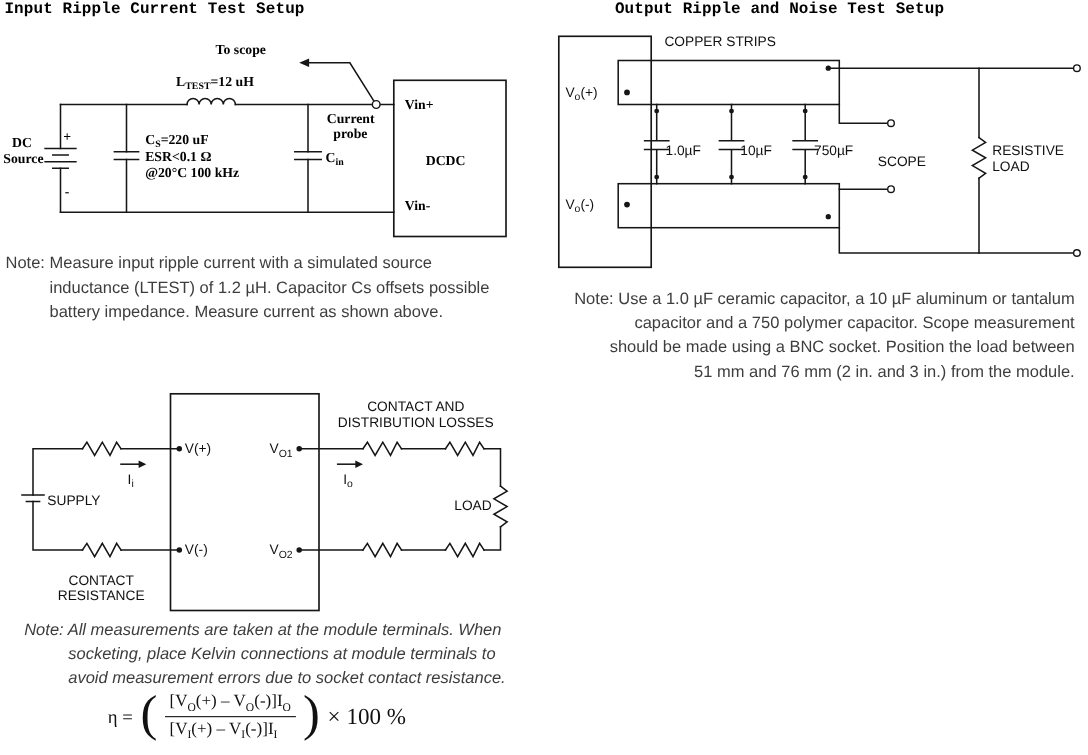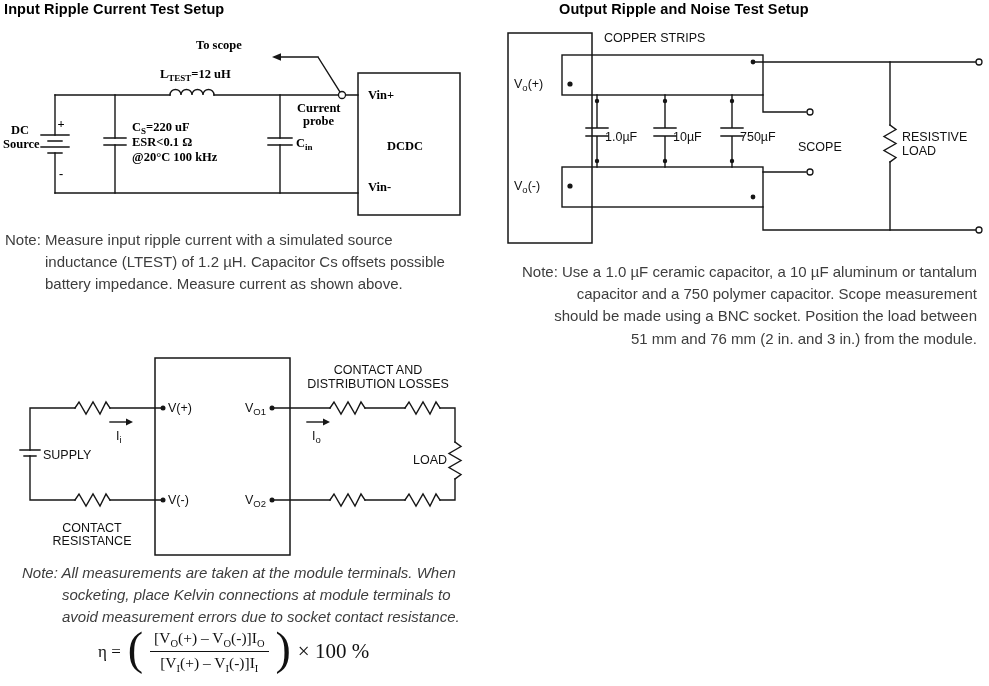--- a/index.html
+++ b/index.html
@@ -1,34 +1,34 @@
 <!DOCTYPE html>
 <html><head>
 <meta charset="utf-8">
 <style>
   * { margin:0; padding:0; box-sizing:border-box; }
   html,body { background:#fff; }
   body { width:989px; height:686px; font-family:"Liberation Sans", sans-serif; }
   .page { position:relative; width:989px; height:686px; background:#fff; overflow:hidden; }
   .abs { position:absolute; }
-  .h { font-weight:bold; font-size:14.5px; color:#000; letter-spacing:.1px; font-family:Liberation Sans, sans-serif; }
+  .h { font-weight:bold; font-size:14.5px; color:#000; letter-spacing:.1px; font-family:Liberation Mono, monospace; }
   .note { font-size:15px; line-height:1.48; color:#3d3d3d; padding-left:40px; text-indent:-40px; }
   svg.d { position:absolute; overflow:visible; }
   .sym { stroke:#161616; stroke-width:1.4; fill:none; stroke-linecap:square; }
   .sym2 { stroke:#161616; stroke-width:1.5; fill:none; }
   .dot { fill:#161616; stroke:none; }
   .term { fill:#fff; stroke:#161616; stroke-width:1.3; }
   .ser { font-family:"Liberation Serif", serif; font-weight:bold; font-size:12.5px; fill:#000; }
   .ssub { font-size:9px; }
   .san { font-family:"Liberation Sans", sans-serif; font-size:12.5px; fill:#111; }
   .nsub { font-size:9.5px; }
   .eq { display:flex; align-items:center; gap:7px; font-family:"Liberation Serif", serif; color:#111; }
   .eq-lhs { font-size:17px; }
   .eq-paren { font-size:46px; font-weight:400; line-height:.85; transform:translateY(-3px); }
-  .eq-frac { display:inline-flex; flex-direction:column; text-align:center; font-size:15.5px; }
+  .eq-frac { display:inline-flex; flex-direction:column; text-align:left; font-size:15.5px; }
   .eq-num { padding:0 4px 2px; }
   .eq-den { border-top:1.4px solid #111; padding:2px 4px 0; }
   .eq sub { font-size:10.5px; }
   .eq-rhs { font-size:21px; }
 </style>
 </head>
 <body>
 
 <div class="page">
 

